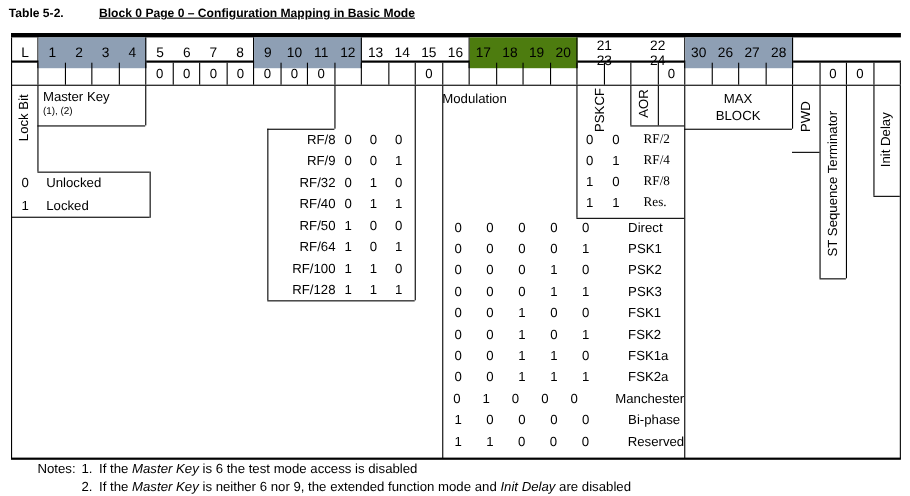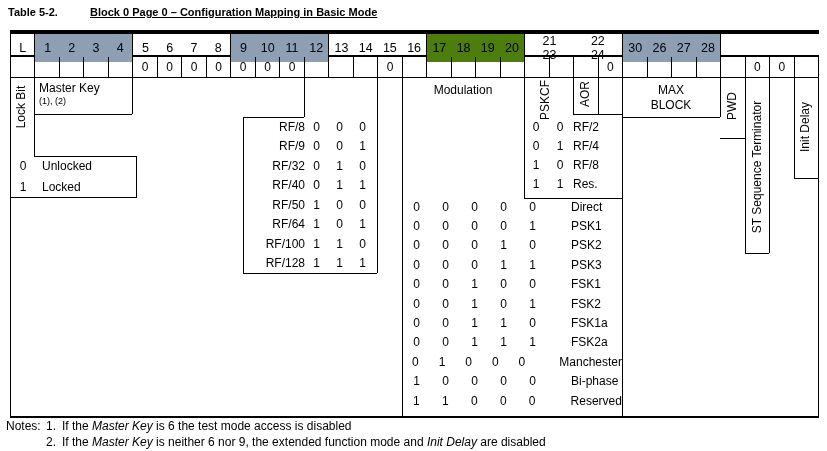--- a/index.html
+++ b/index.html
@@ -18,41 +18,41 @@
                   box-sizing:border-box; font-size:12px; }
   .dcell { border-right:1px solid #000; display:flex; align-items:center; justify-content:center; }
   .vl { position:absolute; width:1px; background:#000; }
   .hl { position:absolute; height:1px; background:#000; }
   .vtext { position:absolute; white-space:nowrap; font-size:12px;
            transform:translate(-50%,-50%) rotate(-90deg); }
   .lbl { position:absolute; font-size:12px; }
   #master-key-label { left:39px; top:82px; line-height:13px; }
   #master-key-label .fnref { font-size:9px; }
   #dbr-label { left:304px; top:82px; width:73px; text-align:center; line-height:14px; }
-  #mod-label { left:402px; top:83px; width:122px; text-align:center; }
+  #mod-label { left:402px; top:83px; width:122px; text-align:left; }
   #maxblock-label { left:622px; top:83px; width:98px; text-align:center; line-height:15px; }
   #lock-rows { position:absolute; left:10px; top:156px; width:126px; }
   .lockrow { height:20.5px; display:flex; align-items:center; font-size:12px; }
   .lockval { width:26px; text-align:center; }
   .locklabel { margin-left:6px; }
   #dbr-rows { position:absolute; left:243px; top:117px; width:134px; }
   .dbrrow { height:19.5px; display:flex; align-items:center; font-size:12px; }
   .dbrlabel { width:62px; text-align:right; }
   .dbrbit { width:23px; text-align:center; }
   #mod-rows { position:absolute; left:402px; top:197px; width:220px; }
   .modrow { height:19.4px; display:flex; align-items:center; font-size:12px; }
   .modbit { width:29px; text-align:center; }
   .modlabel { margin-left:24px; white-space:nowrap; }
   #psk-rows { position:absolute; left:524px; top:117px; width:98px; }
   .pskrow { height:19px; display:flex; align-items:center; font-size:12px; }
   .pskbit { width:24px; text-align:center; }
-  .psklabel { margin-left:1px; white-space:nowrap; }
+  .psklabel { margin-left:13px; white-space:nowrap;font-family:Liberation Serif, serif; }
   #notes { position:absolute; left:6px; top:419px; font-size:12px; }
   .noteline { display:flex; line-height:15.5px; }
-  .nhead { width:40px; }
+  .nhead { width:40px;margin-left:28px; }
   .nnum { width:16px; }
   .ntext i { font-style:italic; }
 </style>
 </head>
 <body>
 
 <div id="page">
 
   <div id="title">
     <span class="tlabel">Table 5-2.</span><span>Block 0 Page 0 – Configuration Mapping in Basic Mode</span>

